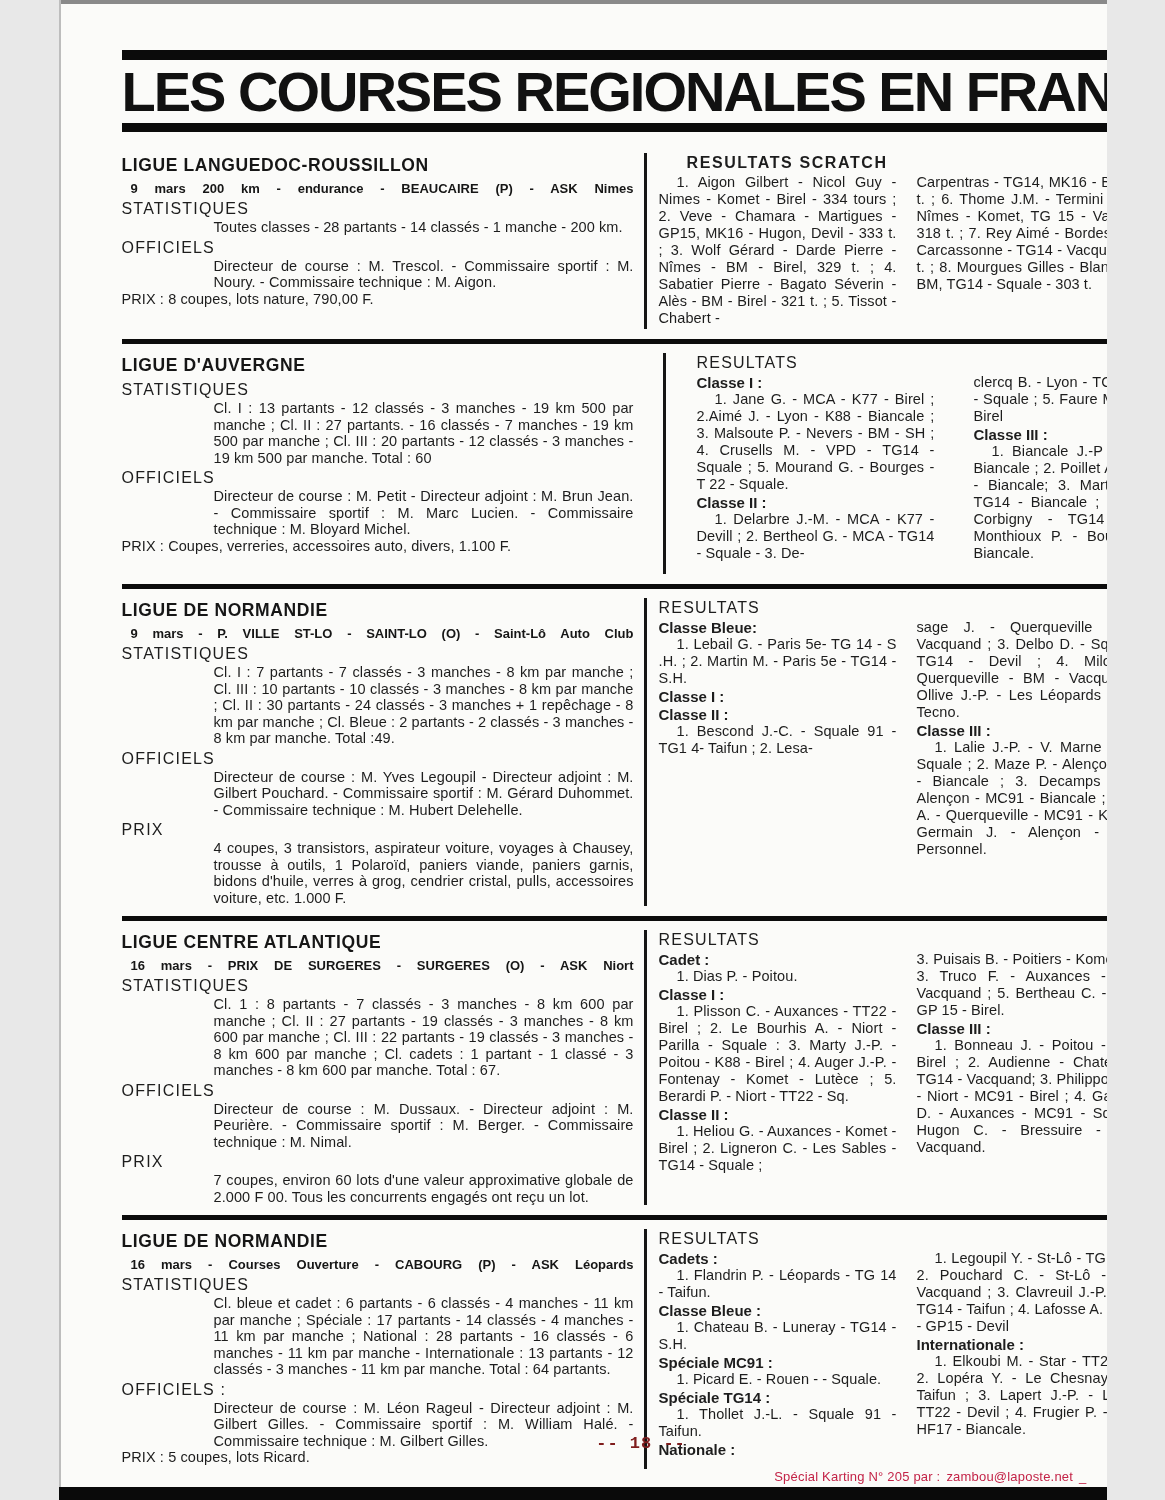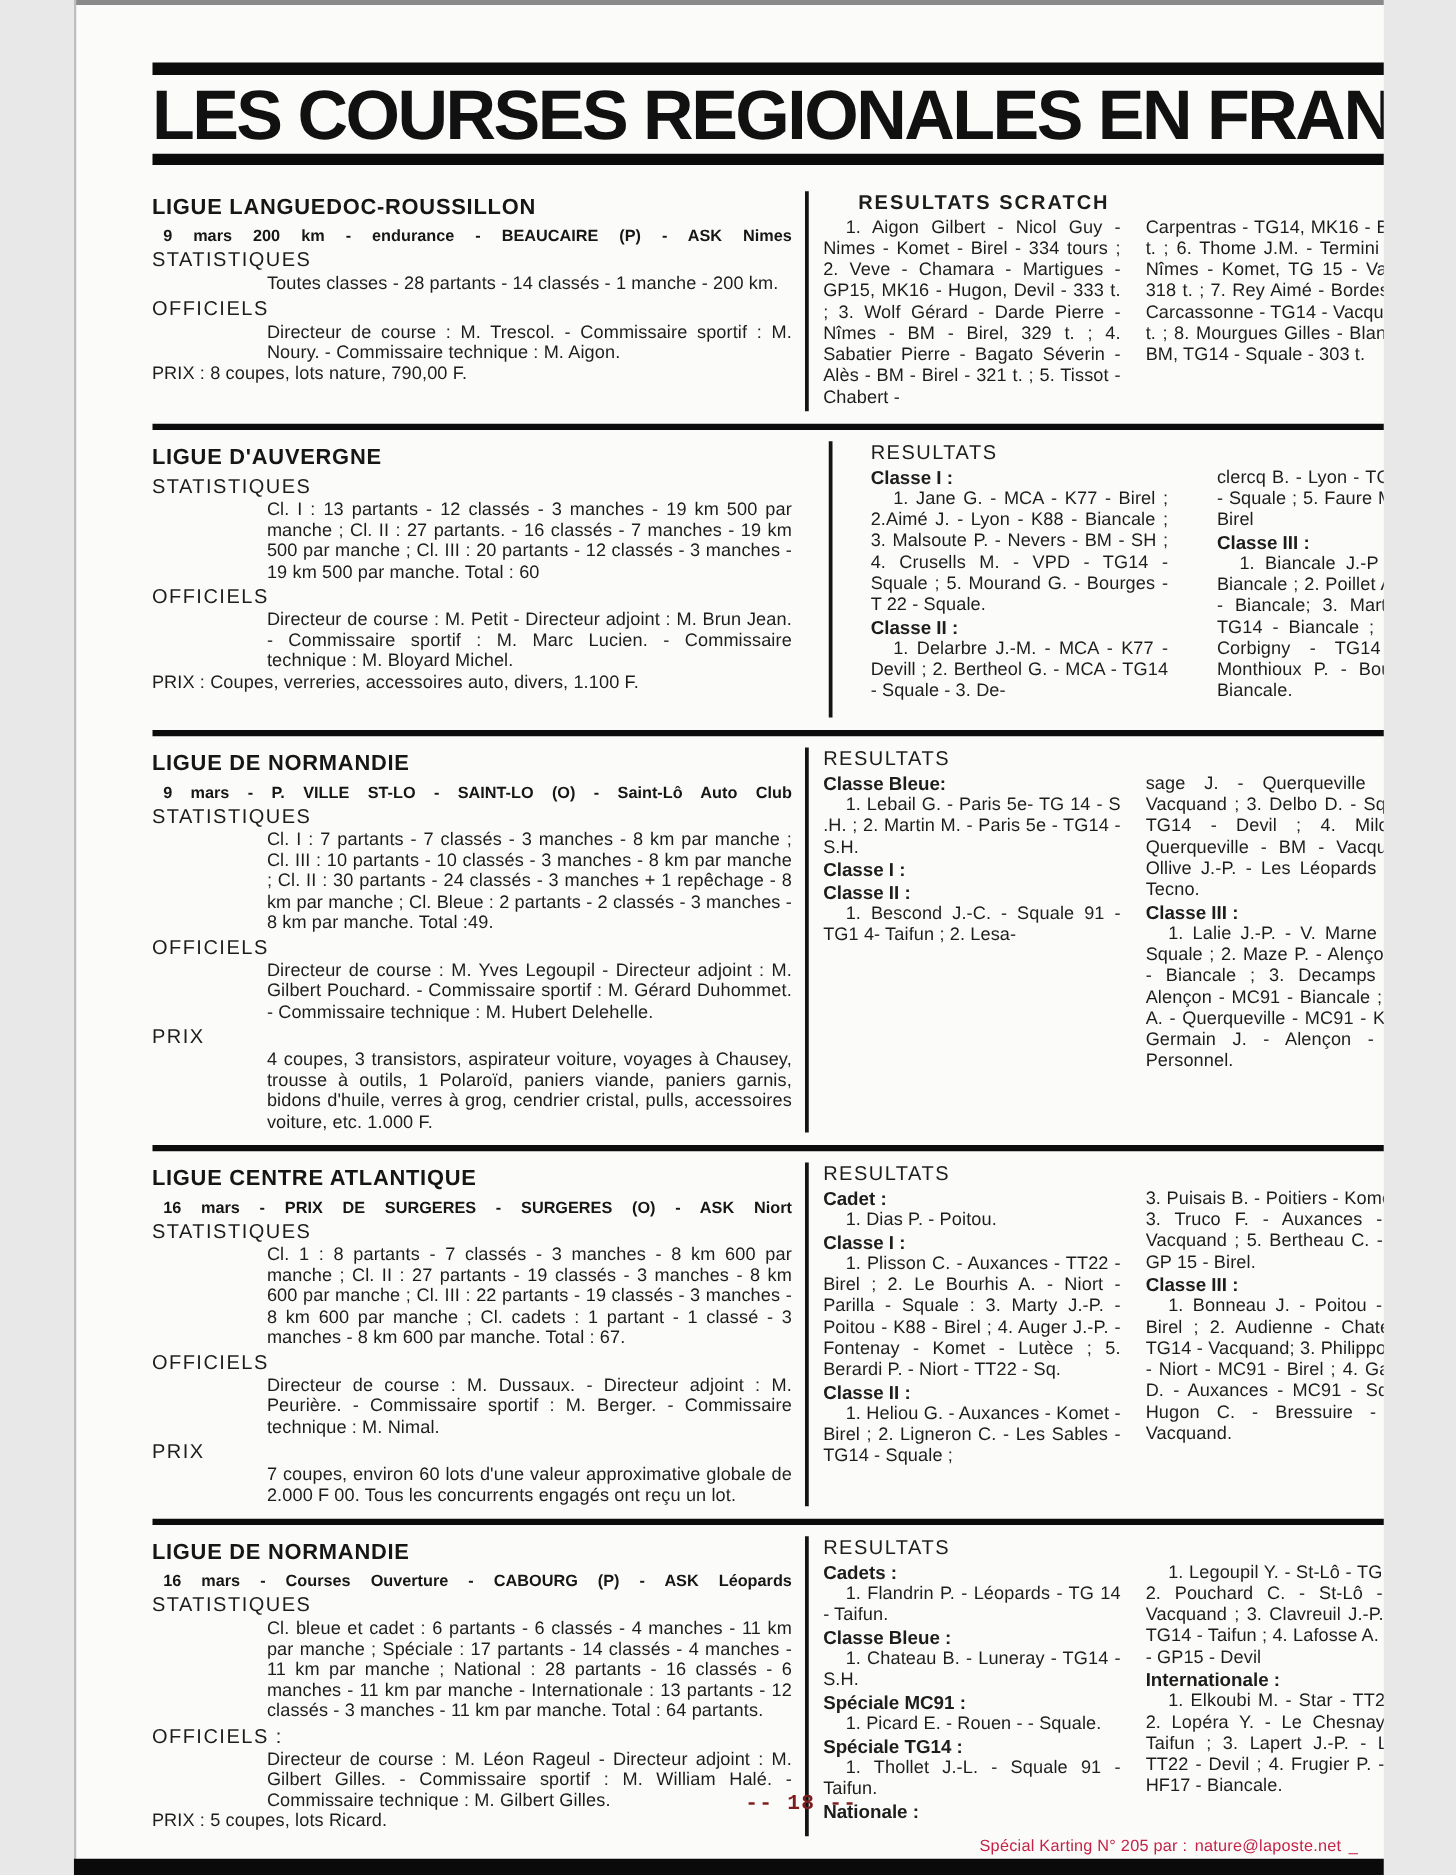--- a/index.html
+++ b/index.html
@@ -189,16 +189,16 @@
         <p class="res-text">1. Legoupil Y. - St-Lô - TG 14 - Zip ; 2. Pouchard C. - St-Lô - TG14 - Vacquand ; 3. Clavreuil J.-P. - Laval - TG14 - Taifun ; 4. Lafosse A. - Luneray - GP15 - Devil</p>
         <p class="res-label">Internationale :</p>
         <p class="res-text">1. Elkoubi M. - Star - TT22- Devil ; 2. Lopéra Y. - Le Chesnay - K77 - Taifun ; 3. Lapert J.-P. - Luneray - TT22 - Devil ; 4. Frugier P. - Evreux - HF17 - Biancale.</p>
       </div>
     </section>
 
   </div>
 
   <div class="pageno">-- 18 --</div>
 
-  <div class="footer"><span>Spécial Karting N° 205 par :</span><span>nature@laposte.net</span><span>_</span></div>
+  <div class="footer"><span>Spécial Karting N° 205 par :</span><span>zambou@laposte.net</span><span>_</span></div>
 
   <div class="scan-bottom"></div>
 </div>
 
 </body></html>

